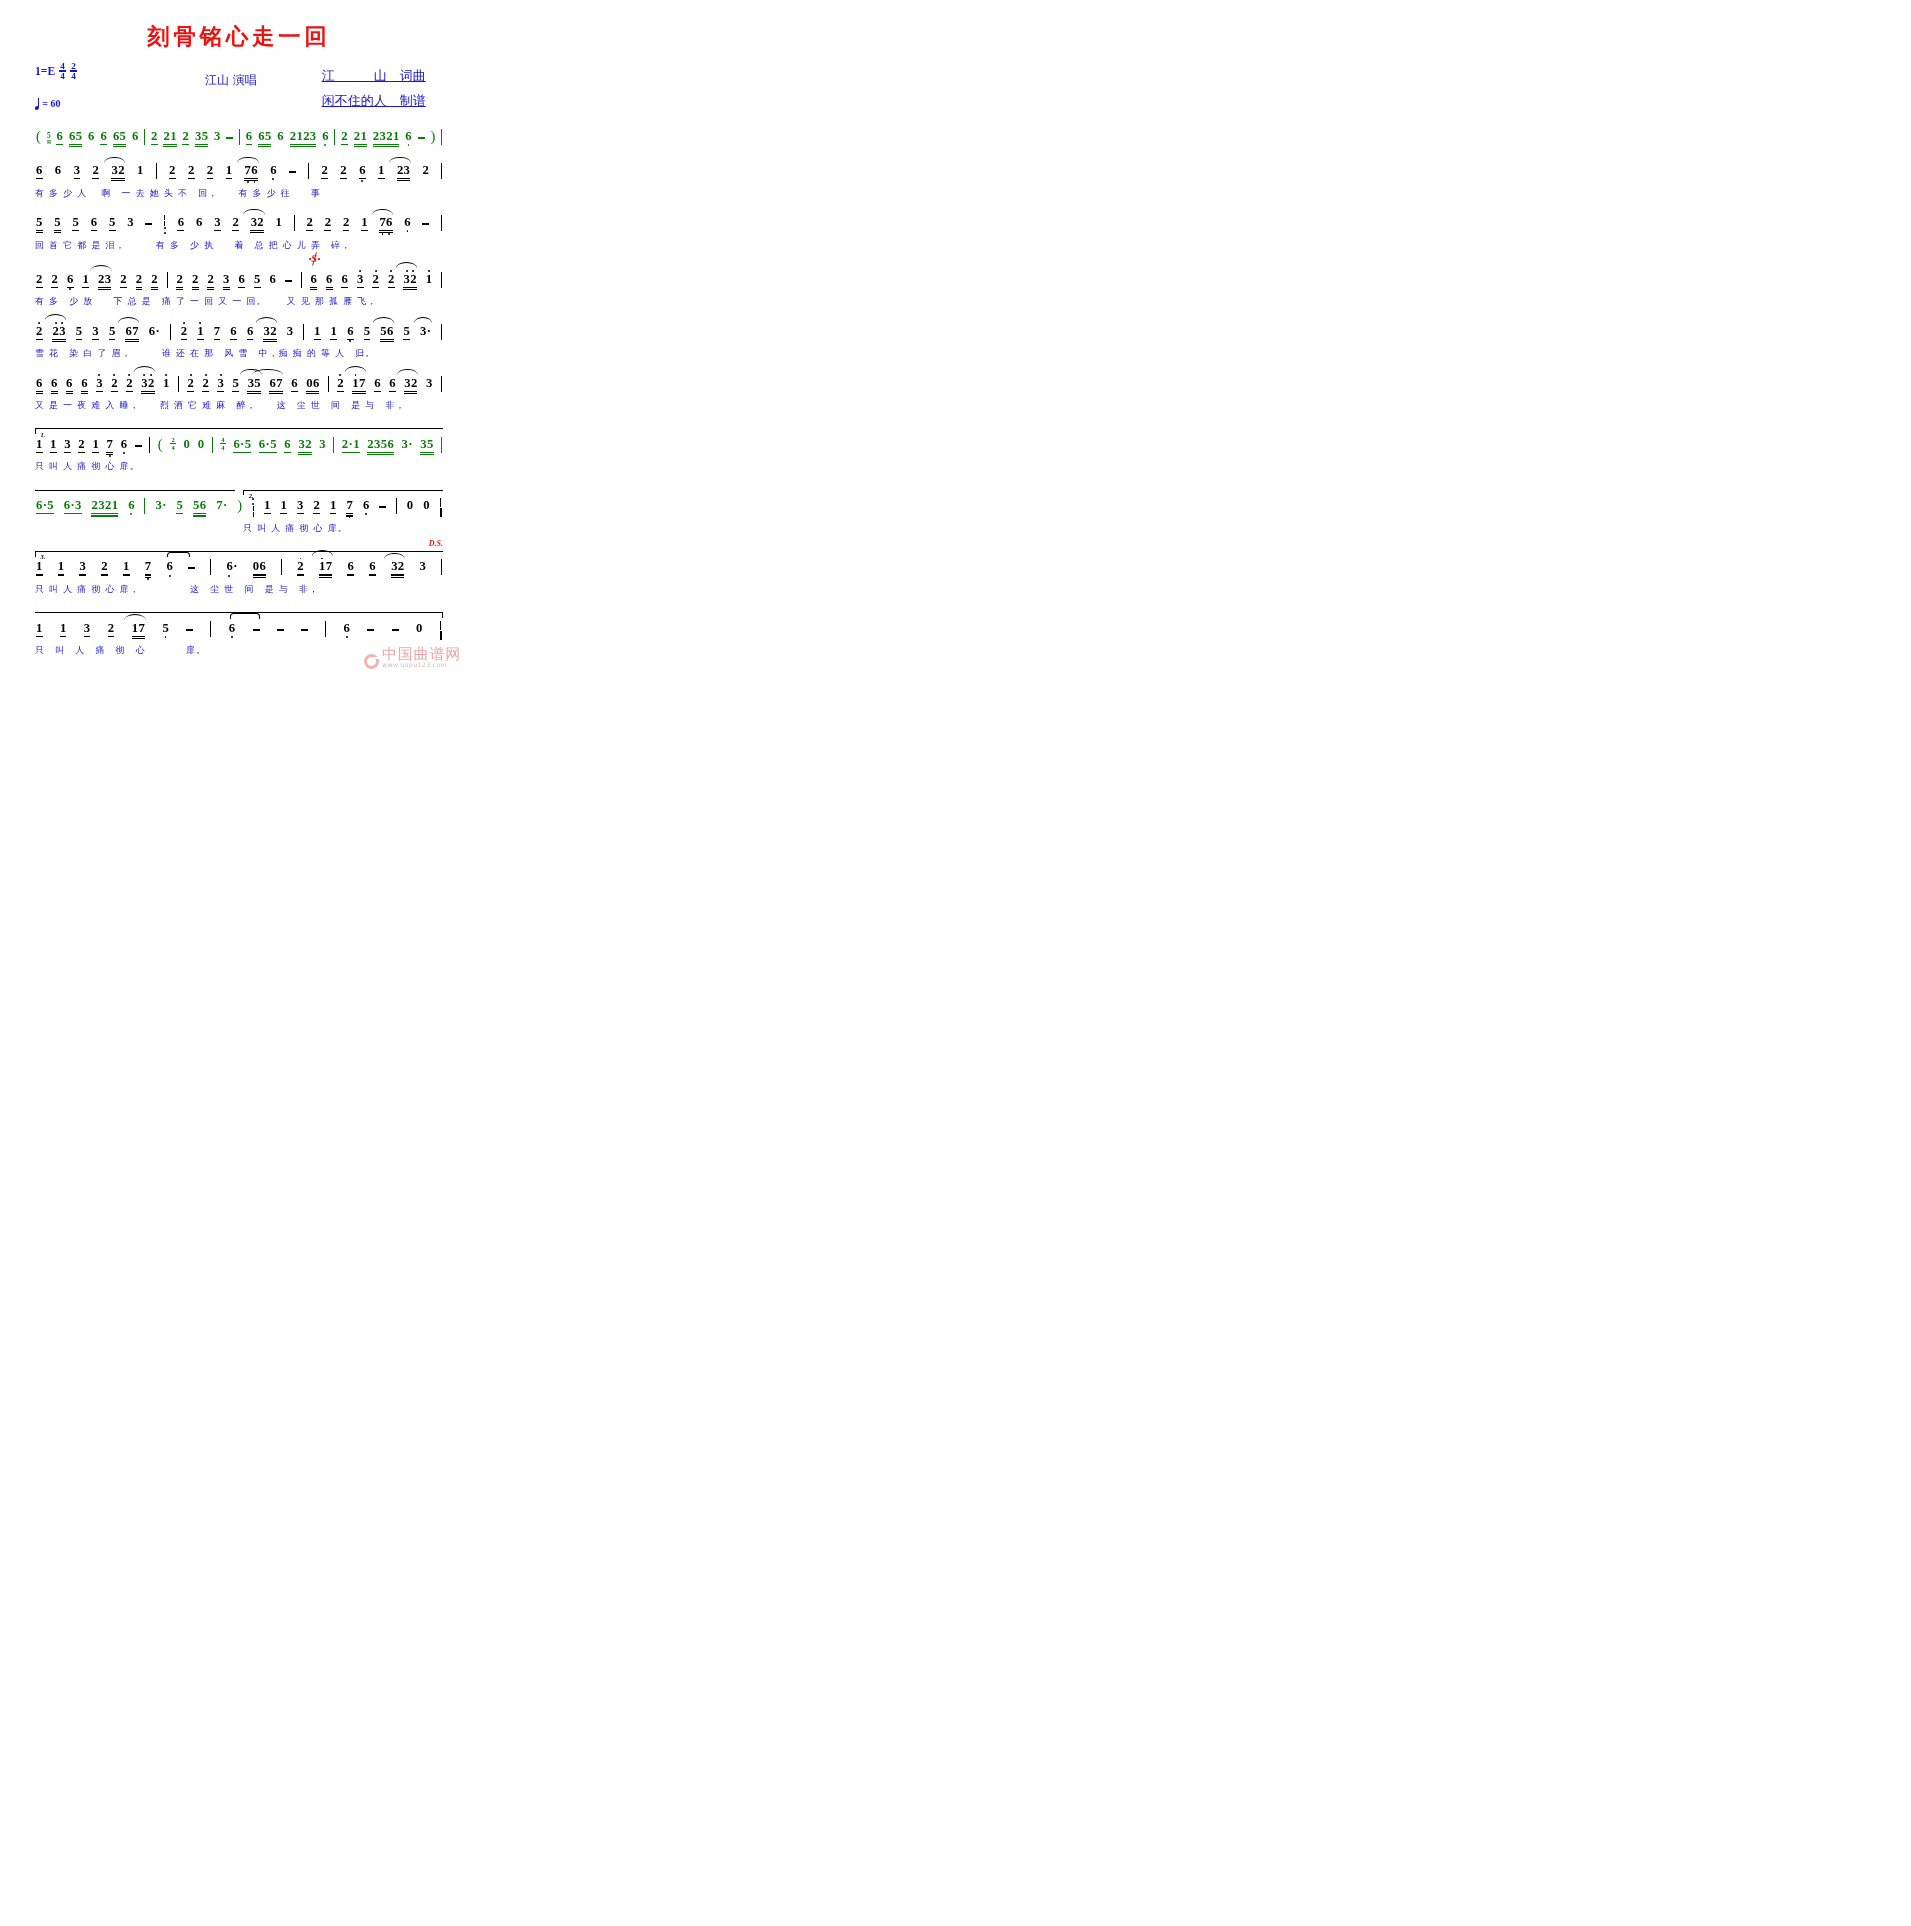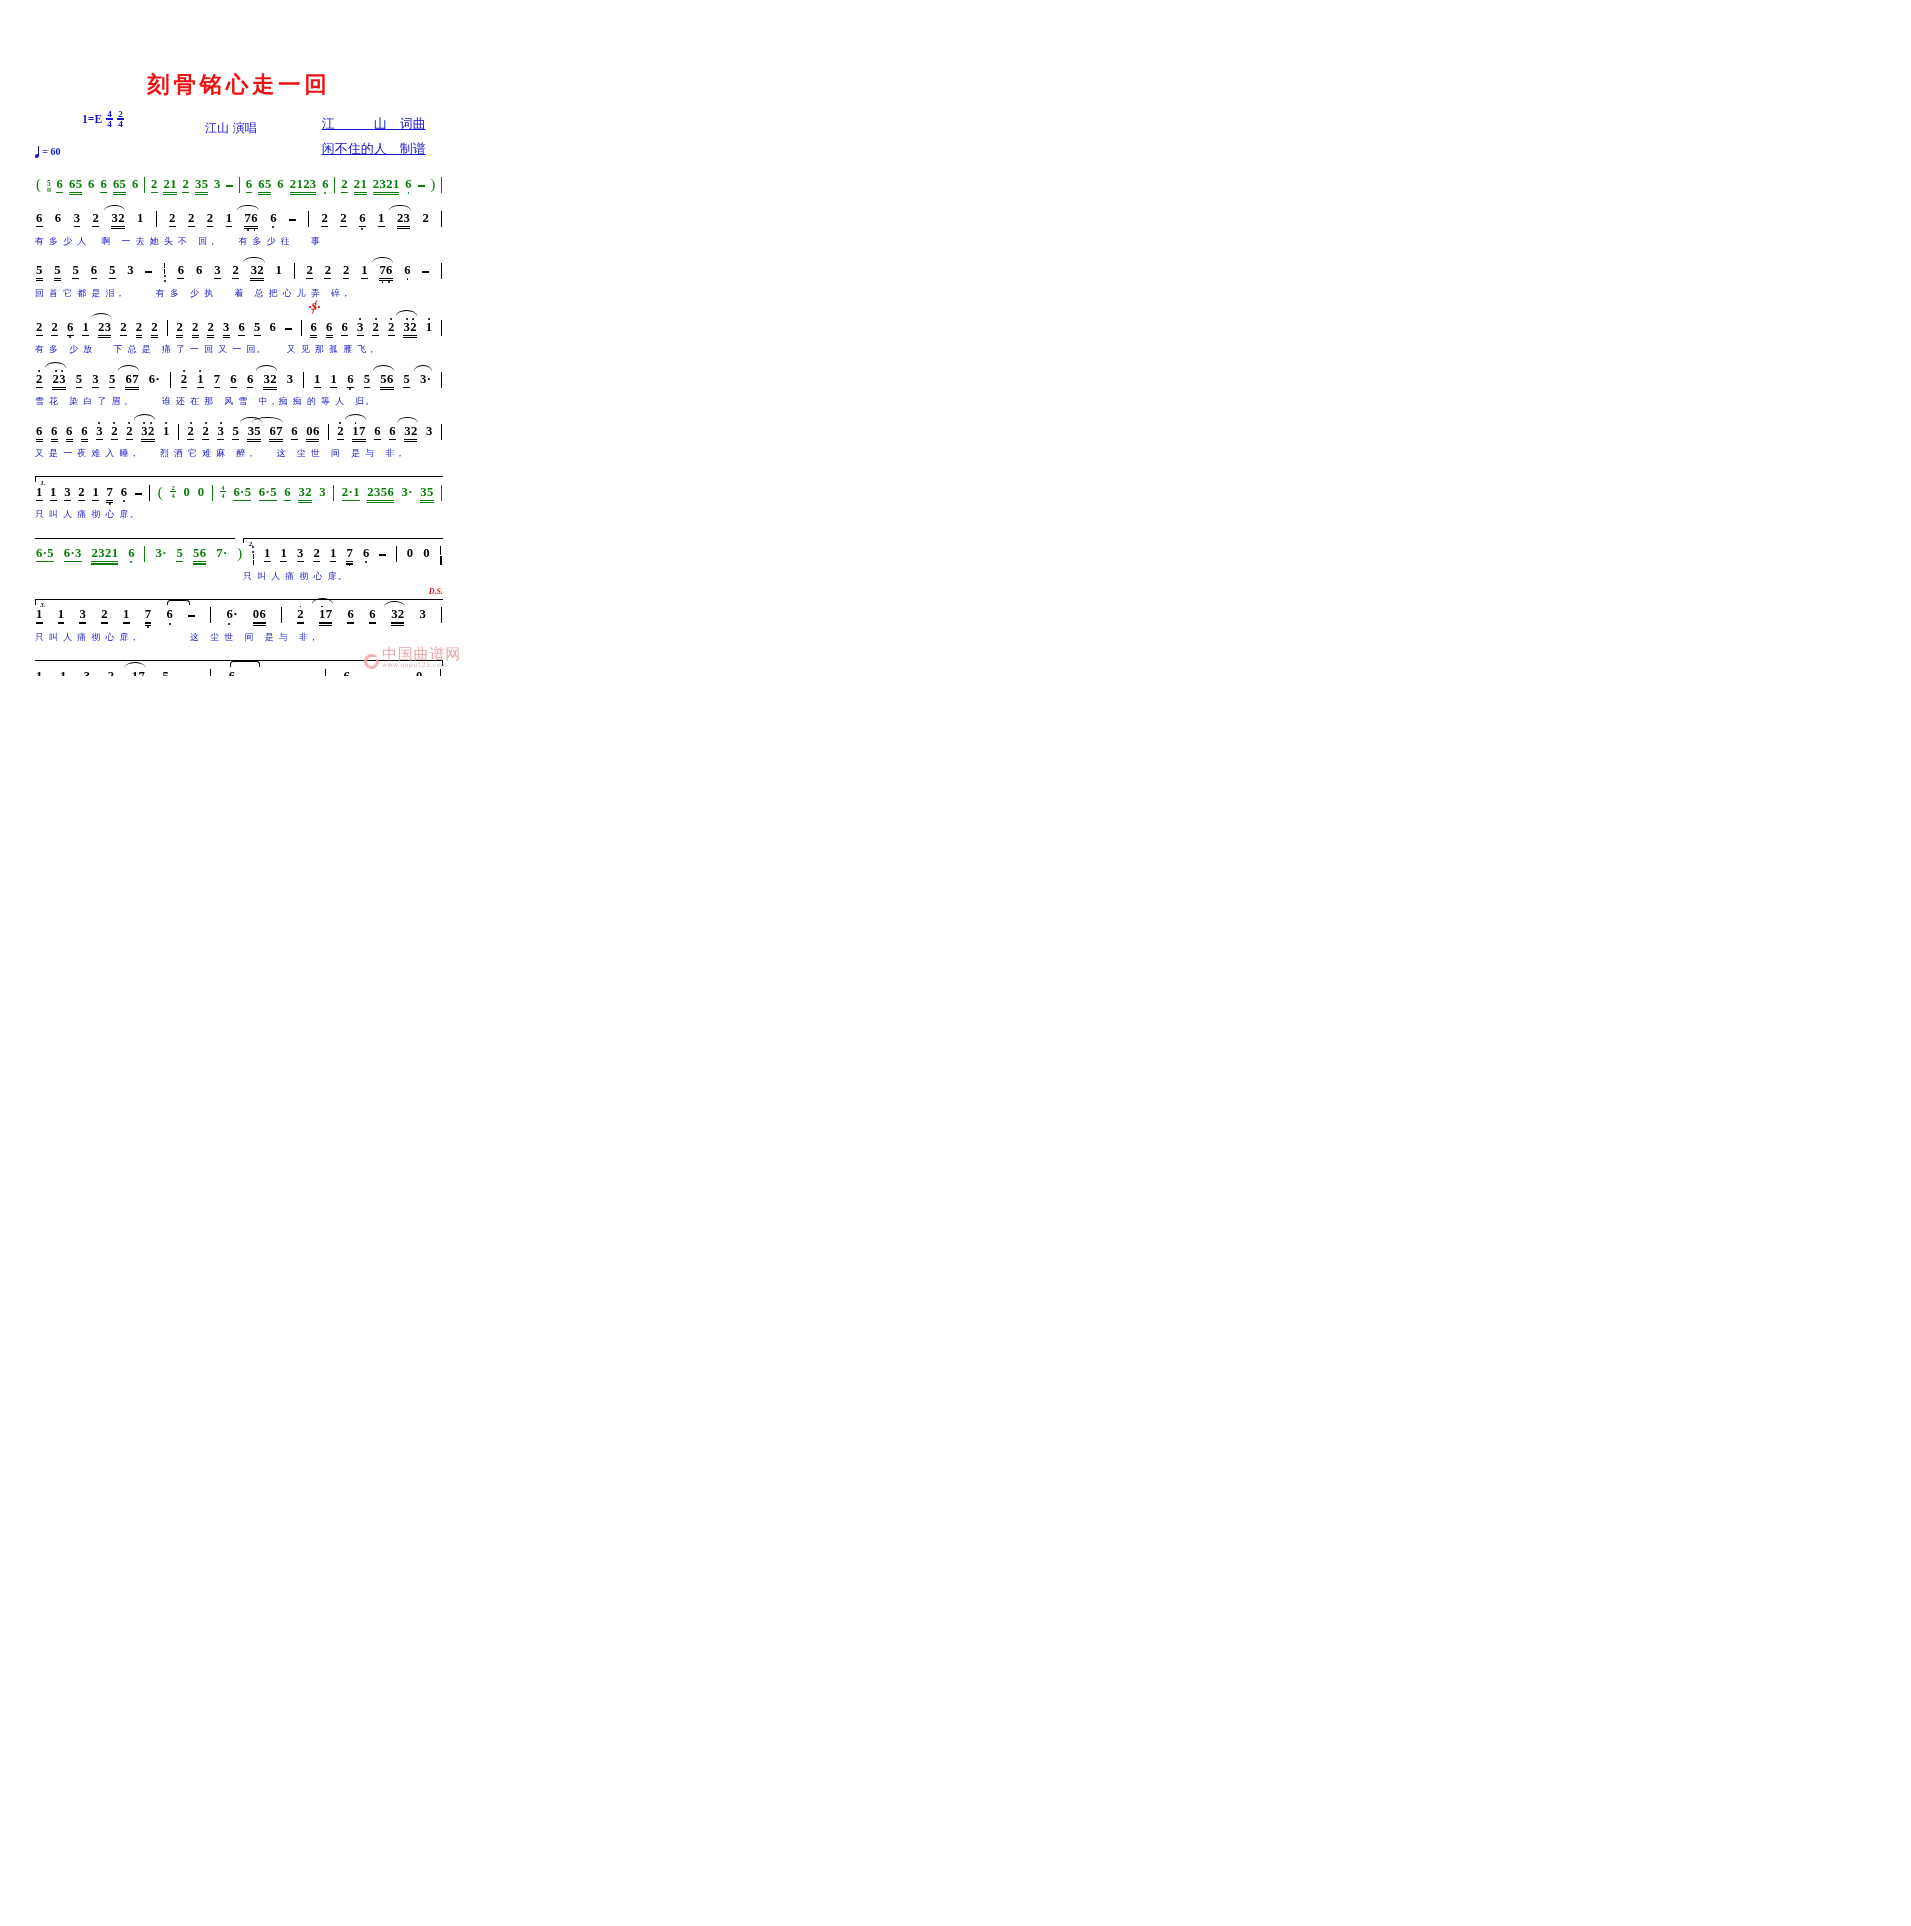--- a/index.html
+++ b/index.html
@@ -1,24 +1,24 @@
 <!DOCTYPE html>
 <html style="font-size:6.2px"><head>
 <meta charset="utf-8">
 <style>
   html,body{margin:0;padding:0;background:#fff;}
   body{width:478px;height:676px;position:relative;overflow:hidden;
        font-family:"DejaVu Sans","Liberation Sans",sans-serif;}
   .page{padding:21.6px 35px 0 35px;position:relative;}
   .title{text-align:center;color:#ee1111;font-family:"Liberation Serif","DejaVu Serif",serif;
-         font-weight:bold;font-size:22.3px;letter-spacing:3.9px;margin-top:48px;}
+         font-weight:bold;font-size:22.3px;letter-spacing:3.9px;}
   .hdr{display:flex;justify-content:space-between;margin-top:10px;color:#1616cd;}
   .hleft{width:30%;}
   .keysig{display:flex;align-items:center;gap:3.9px;color:#1616cd;
-          font-family:"Liberation Serif","DejaVu Serif",serif;font-weight:bold;font-size:11.6px;margin-left:47px;}
+          font-family:"Liberation Serif","DejaVu Serif",serif;font-weight:bold;font-size:11.6px;}
   .frac{display:inline-flex;flex-direction:column;align-items:center;line-height:1;}
   .frac i{font-style:normal;font-size:9.2px;line-height:8.5px;}
   .frac em{display:block;width:7px;height:1.2px;background:#1616cd;margin:0.4px 0;}
   .tempo{display:flex;align-items:flex-end;gap:3.1px;margin-top:17px;color:#1616cd;
          font-family:"Liberation Serif","DejaVu Serif",serif;font-weight:bold;font-size:10px;}
   .qnote{position:relative;display:inline-block;width:4.2px;height:11.6px;}
   .qnote::before{content:"";position:absolute;left:0;bottom:0;width:3.9px;height:3.5px;
                  background:#1616cd;border-radius:50%;transform:skewX(-12deg);}
   .qnote::after{content:"";position:absolute;right:0;bottom:1.9px;width:1px;height:9.6px;background:#1616cd;}
   .hmid{width:30%;text-align:center;font-size:12px;padding-top:10px;}

